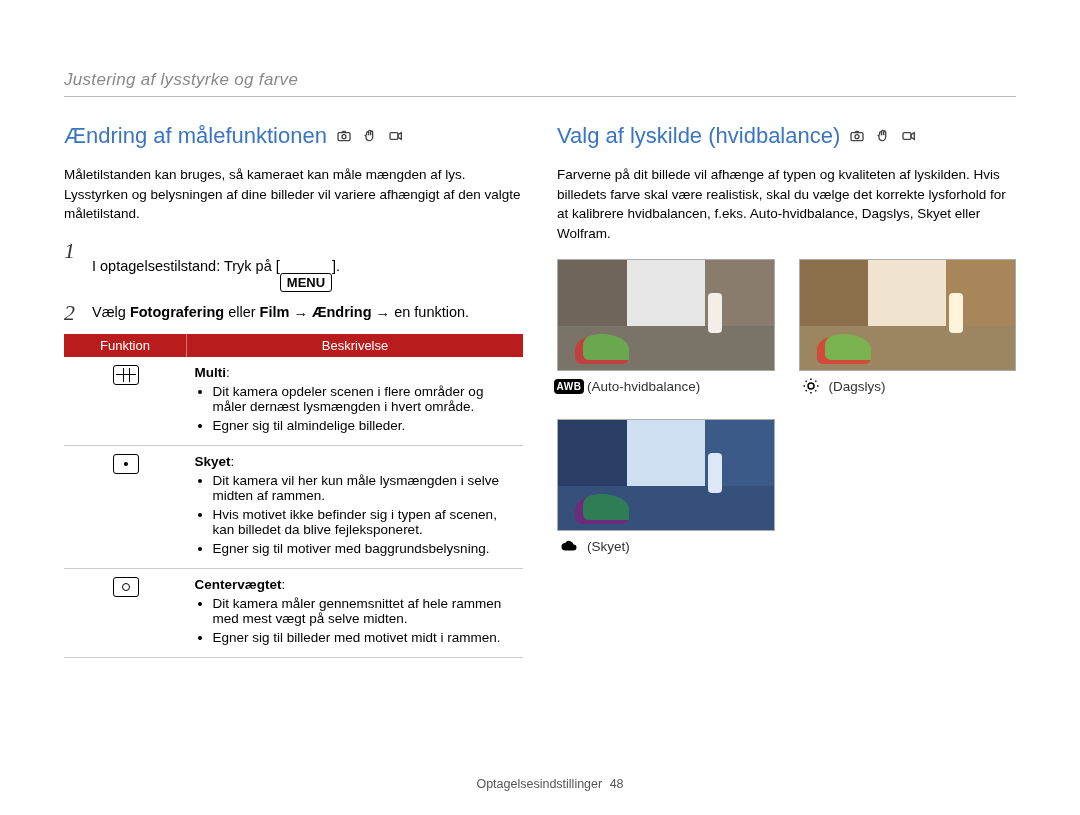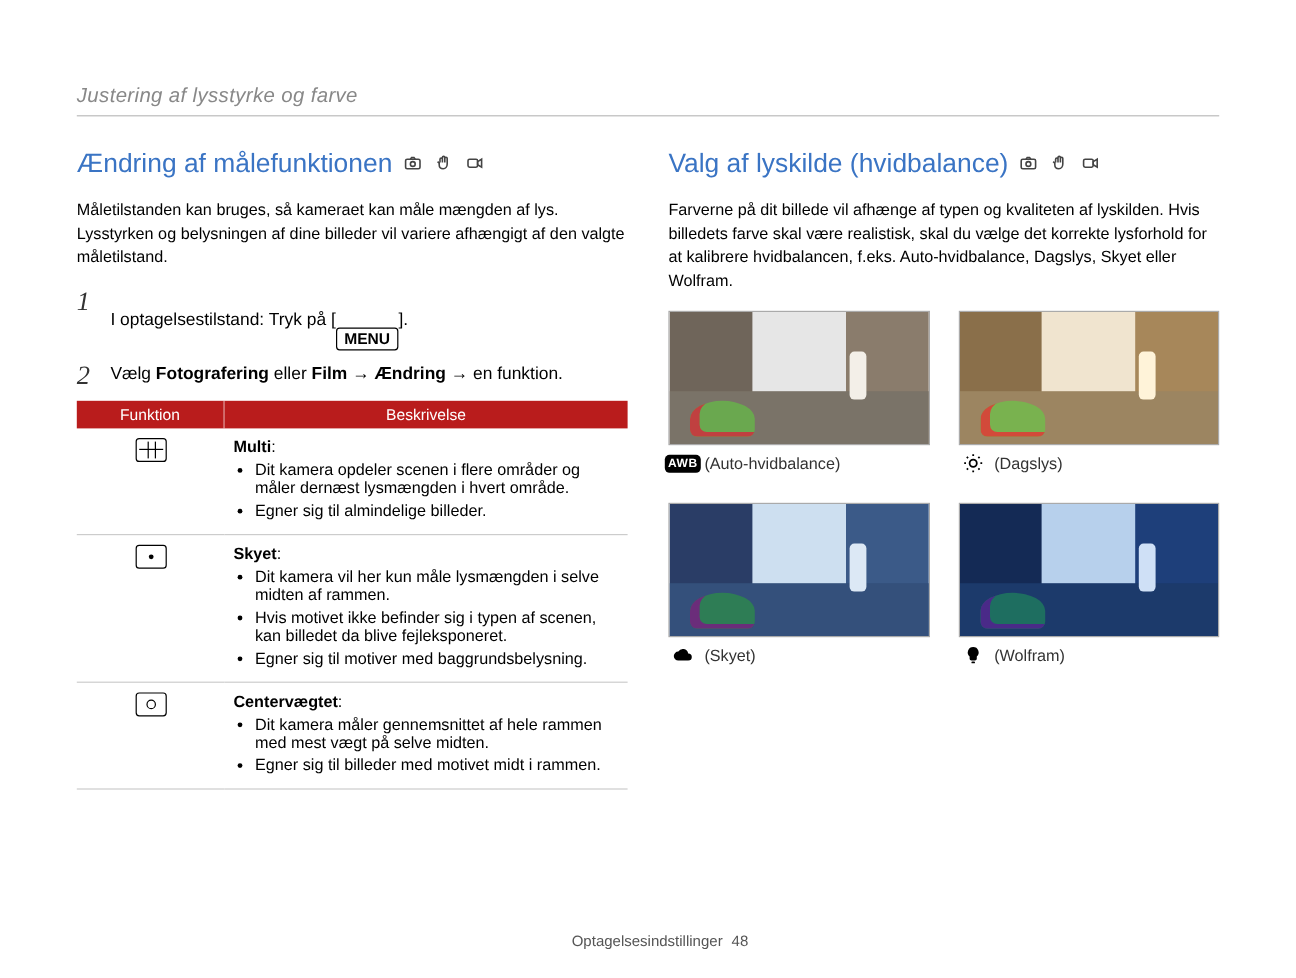--- a/index.html
+++ b/index.html
@@ -396,41 +396,20 @@
           <div class="caption">
             <span class="cap-icon">
               <svg viewBox="0 0 24 24" width="20" height="18" fill="#000">
                   <path d="M7 18a5 5 0 010-10 6 6 0 0111 2 4 4 0 010 8H7z"></path>
                 </svg>
             </span>
             <span>(Skyet)</span>
           </div>
         </div>
 
-        <div class="thumb">
-          <div class="thumb-img wb-tung">
-            <div class="street-scene">
-                <div class="sky"></div>
-                <div class="bldg-left"></div>
-                <div class="bldg-right"></div>
-                <div class="ground"></div>
-                <div class="person"></div>
-                <div class="flowers"></div>
-              </div>
-          </div>
-          <div class="caption">
-            <span class="cap-icon">
-              <svg viewBox="0 0 24 24" width="18" height="18" fill="#000">
-                  <path d="M12 3a6 6 0 00-4 10.5V16a2 2 0 002 2h4a2 2 0 002-2v-2.5A6 6 0 0012 3z"></path>
-                  <rect x="10" y="19" width="4" height="2" rx="1"></rect>
-                </svg>
-            </span>
-            <span>(Wolfram)</span>
-          </div>
-        </div>
       </div>
     </div>
   </div>
 
   <div class="footer">
     <span>Optagelsesindstillinger</span>
     <span class="pg">48</span>
   </div>
 </div>
 

